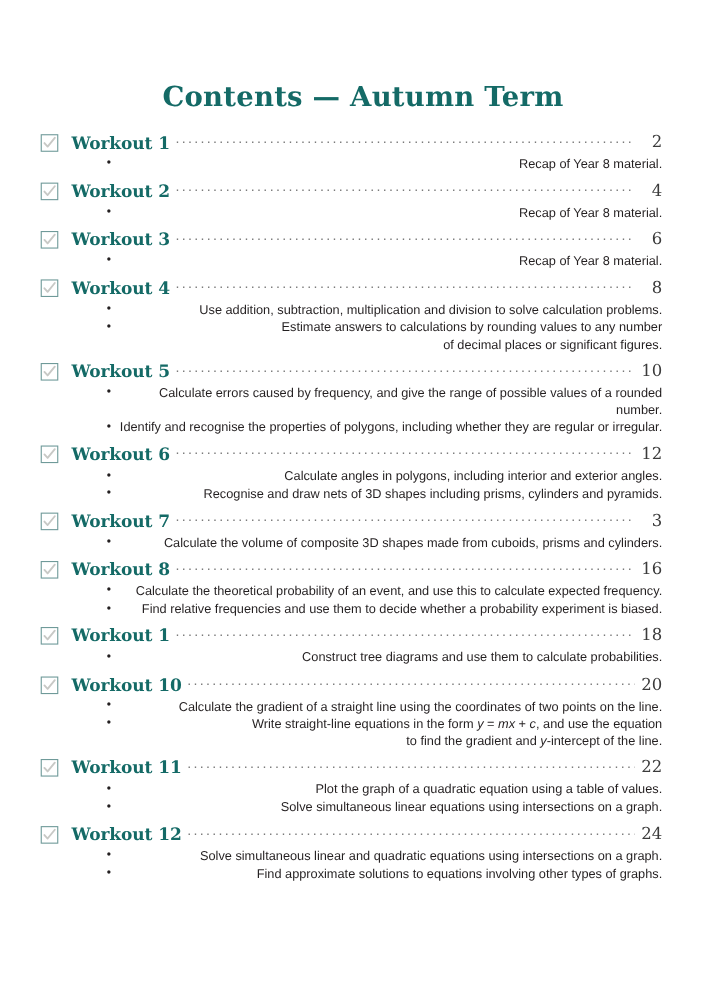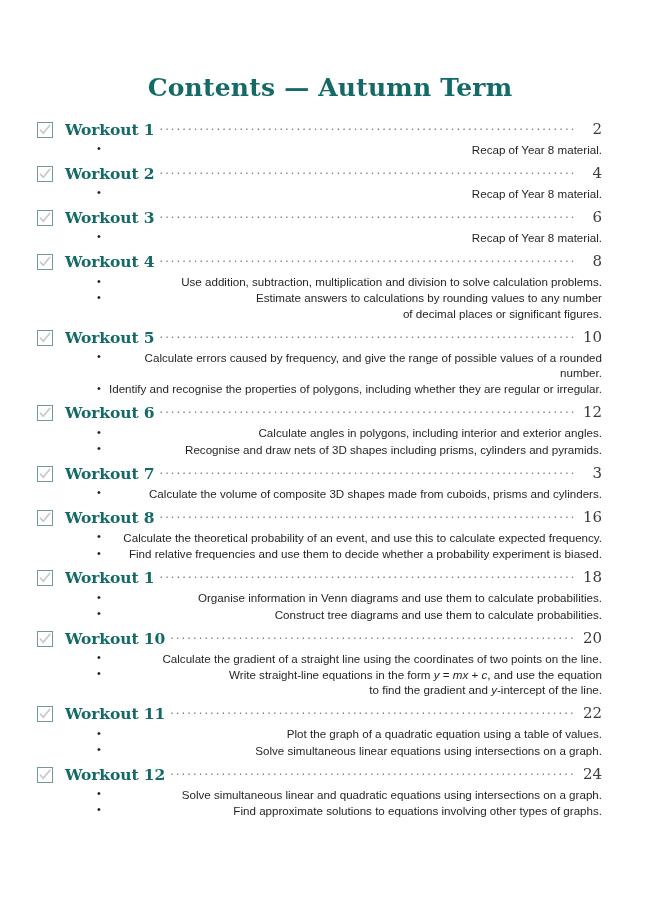--- a/index.html
+++ b/index.html
@@ -262,21 +262,20 @@
           <span class="checkbox">
             <svg viewBox="0 0 16 16" xmlns="http://www.w3.org/2000/svg">
               <path d="M3.4 8.1 L6.3 11.3 L12.8 3.3" fill="none" stroke="#c8c9c6" stroke-width="1.7" stroke-linecap="round" stroke-linejoin="round"></path>
             </svg>
           </span>
           <span class="workout-label">Workout 1</span>
           <span class="leader">........................................................................................................................................................</span>
           <span class="page-num">18</span>
         </div>
         <ul class="bullets">
-          <li class="bullet">Organise information in Venn diagrams and use them to calculate probabilities.</li>
           <li class="bullet">Construct tree diagrams and use them to calculate probabilities.</li>
         </ul>
       </li>
       <li class="toc-entry">
         <div class="entry-head">
           <span class="checkbox">
             <svg viewBox="0 0 16 16" xmlns="http://www.w3.org/2000/svg">
               <path d="M3.4 8.1 L6.3 11.3 L12.8 3.3" fill="none" stroke="#c8c9c6" stroke-width="1.7" stroke-linecap="round" stroke-linejoin="round"></path>
             </svg>
           </span>

